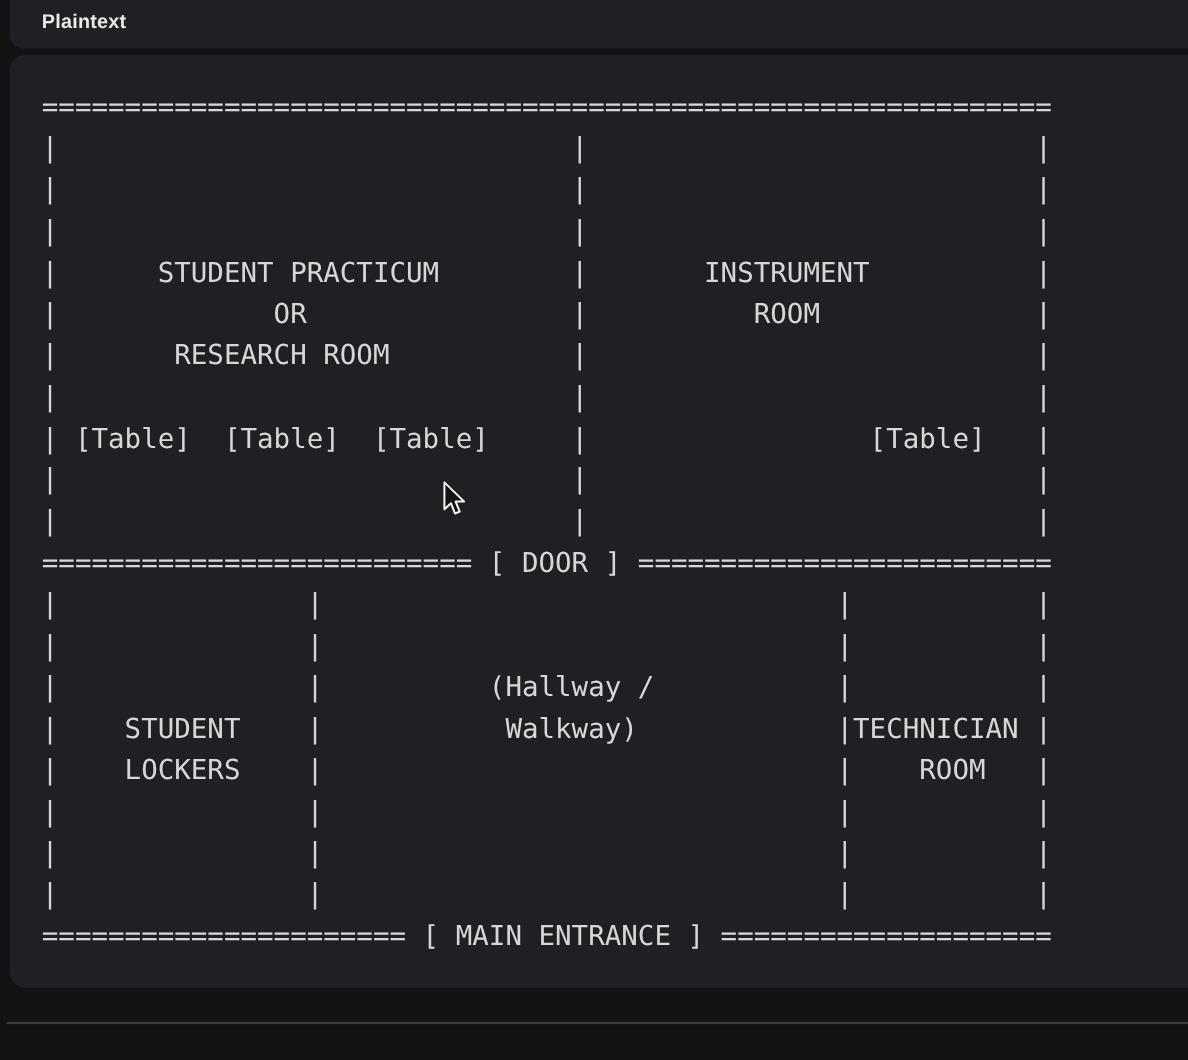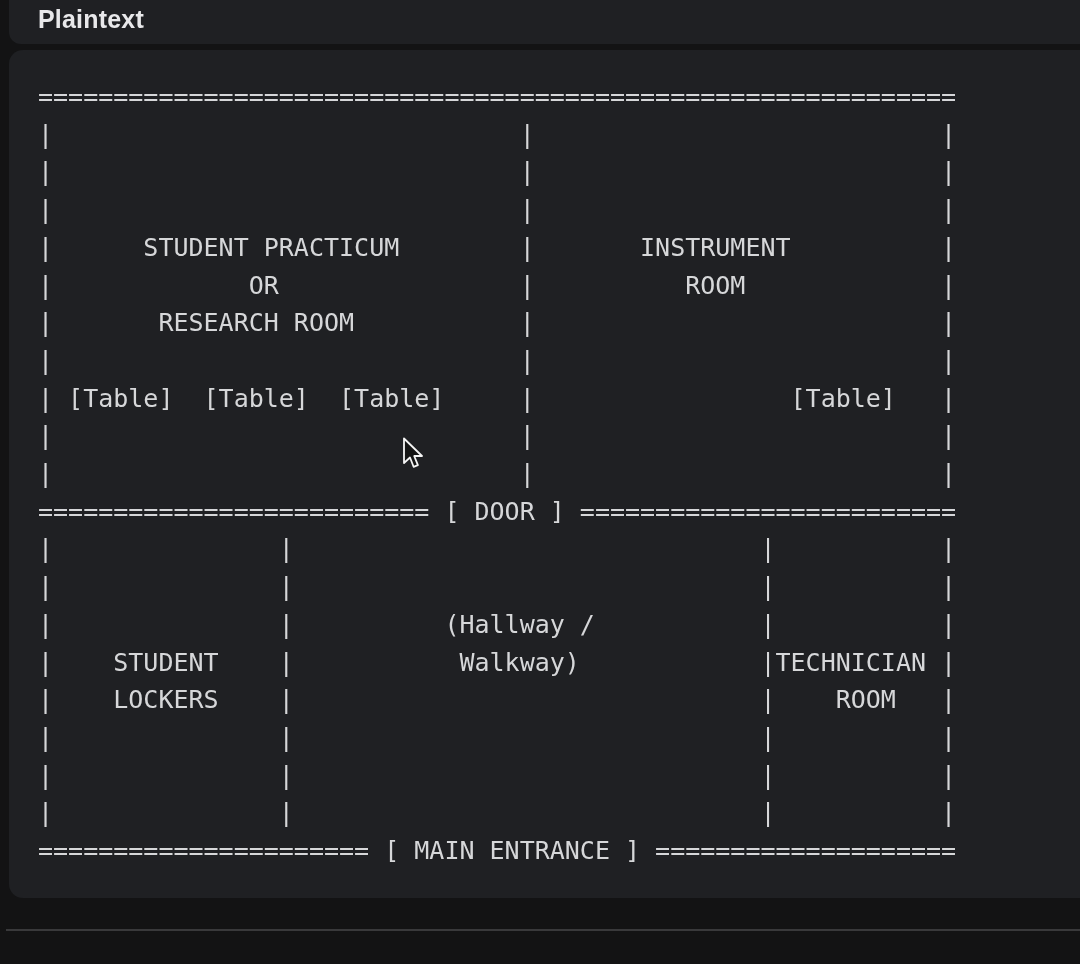--- a/index.html
+++ b/index.html
@@ -22,21 +22,21 @@
     top: -30px;
     height: 74px;
     width: 1101px;
     background: #1f2023;
     border-radius: 12px;
   }
   .code-lang {
     position: absolute;
     left: 29px;
     top: 35px;
-    font-size: 25px;
+    font-size: 18px;
     line-height: 28px;
     font-weight: 600;
     color: #e8e8ea;
     letter-spacing: 0.2px;
   }
   .code-panel {
     position: absolute;
     left: 9px;
     top: 50px;
     height: 848px;

